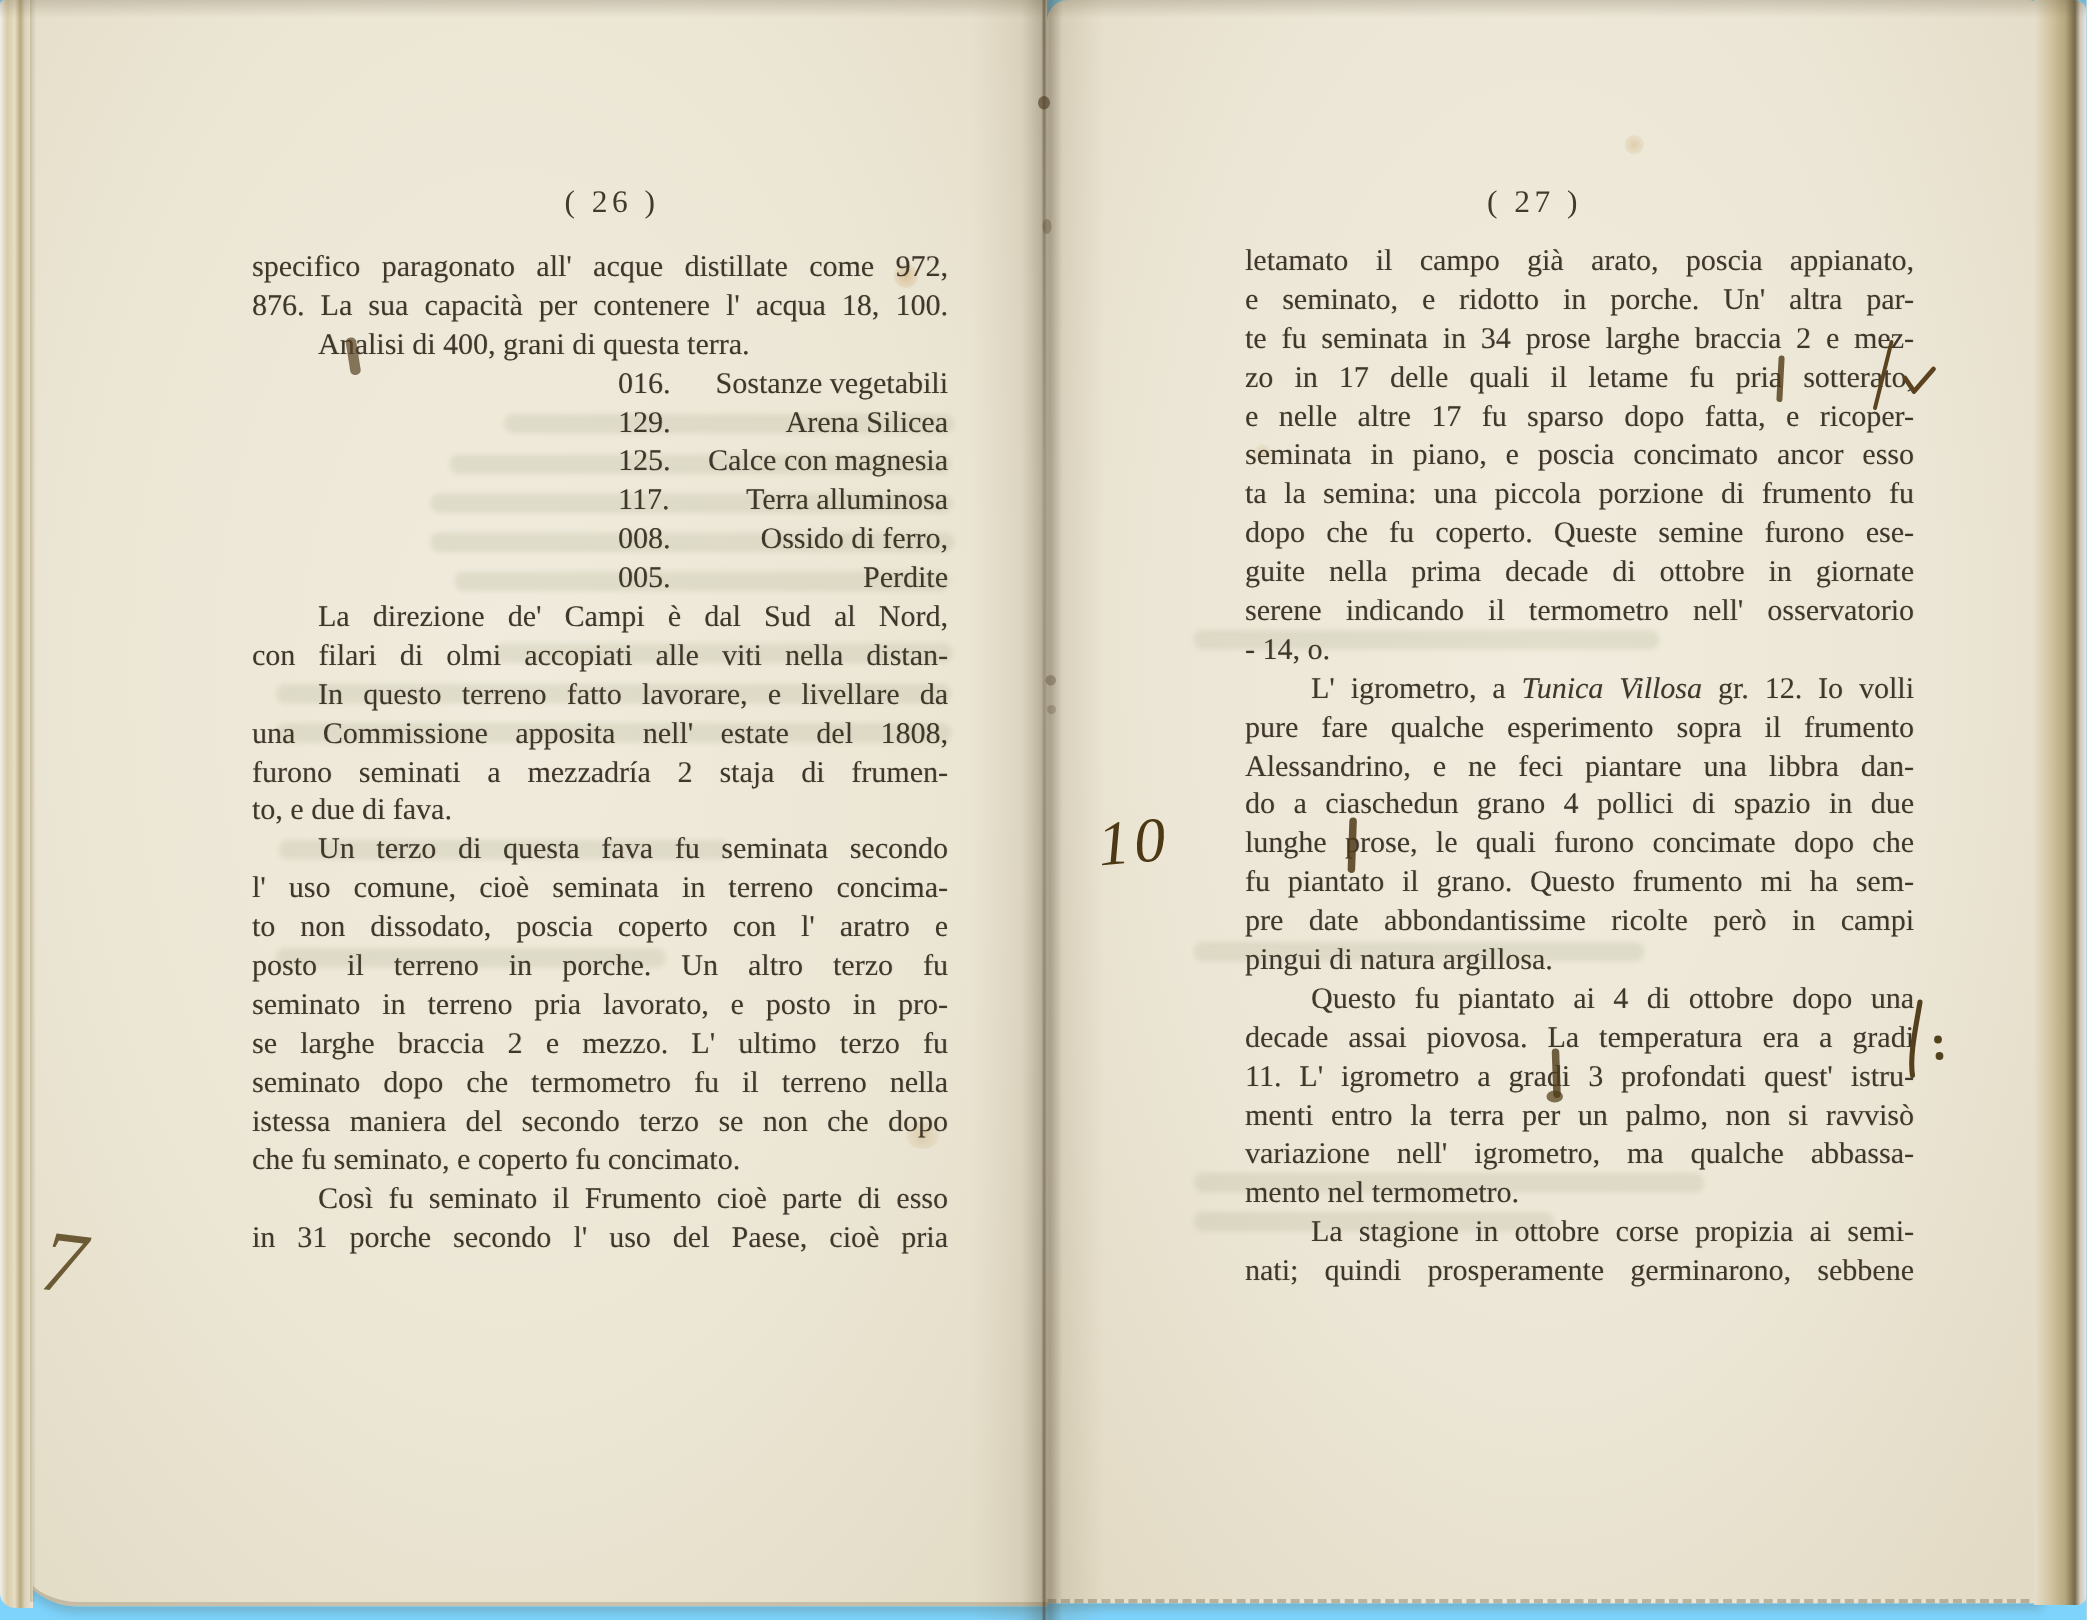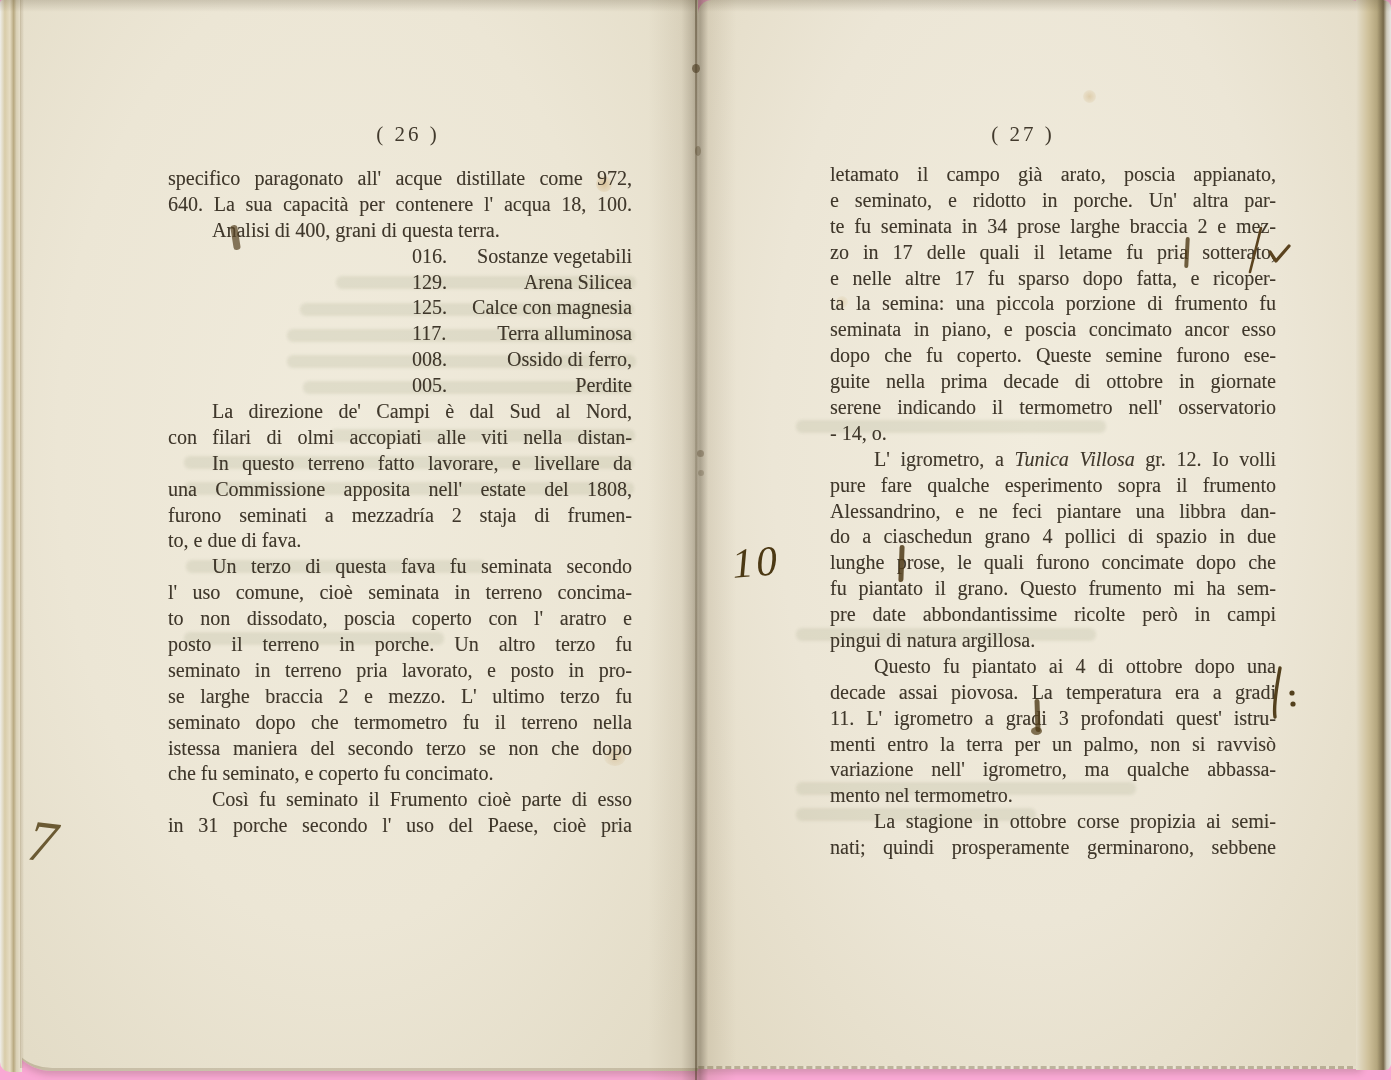--- a/index.html
+++ b/index.html
@@ -1,18 +1,18 @@
 <!DOCTYPE html>
 <html><head>
 <meta charset="utf-8">
 <style>
   html,body{margin:0;padding:0;background:#d8d7d3;}
   .scan{
     position:relative; width:1391px; height:1080px; overflow:hidden;
-    background:#f9a8d4;
+    background:#7dd3fc;
     font-family:"Liberation Serif", serif;
   }
   
   .page{position:absolute; top:0;}
   .page-left{
     left:6px; width:692px; height:1068px;
     background:radial-gradient(ellipse at 48% 42%, #f0ebdc 0%, #ece6d5 55%, #e3dcc7 92%);
     border-radius:4px 0 0 46px;
     border-bottom:3px solid rgba(115,98,62,.28);
     box-shadow:0 4px 6px rgba(60,50,30,.18);
@@ -133,21 +133,21 @@
   <div class="stain" style="left:604px; top:748px; width:22px; height:18px; background:radial-gradient(circle,#c4a066,rgba(196,160,102,0)); opacity:.35;"></div>
   <div class="stain" style="left:836px; top:296px; width:12px; height:12px; background:radial-gradient(circle,#cdb37e,rgba(205,179,126,0)); opacity:.35;"></div>
   <div class="speck" style="left:692px; top:64px; width:8px; height:9px;"></div>
   <div class="speck" style="left:695px; top:146px; width:6px; height:10px; opacity:.5;"></div>
   <div class="speck" style="left:697px; top:450px; width:7px; height:7px; opacity:.55;"></div>
   <div class="speck" style="left:698px; top:470px; width:6px; height:6px; opacity:.4;"></div>
 
   <div class="pagenum pagenum-left">( 26 )</div>
   <div class="textcol textcol-left">
       <div class="tline">specifico paragonato all' acque distillate come 972,</div>
-      <div class="tline">640. La sua capacità per contenere l' acqua 18, 100.</div>
+      <div class="tline">876. La sua capacità per contenere l' acqua 18, 100.</div>
       <div class="tline indent nojust">Analisi di 400, grani di questa terra.</div>
       <div class="tline trow"><span class="tlabel">Sostanze vegetabili</span><span class="tvalue">016.</span></div>
       <div class="tline trow"><span class="tlabel">Arena Silicea</span><span class="tvalue">129.</span></div>
       <div class="tline trow"><span class="tlabel">Calce con magnesia</span><span class="tvalue">125.</span></div>
       <div class="tline trow"><span class="tlabel">Terra alluminosa</span><span class="tvalue">117.</span></div>
       <div class="tline trow"><span class="tlabel">Ossido di ferro,</span><span class="tvalue">008.</span></div>
       <div class="tline trow"><span class="tlabel">Perdite</span><span class="tvalue">005.</span></div>
       <div class="tline indent">La direzione de' Campi è dal Sud al Nord,</div>
       <div class="tline">con filari di olmi accopiati alle viti nella distan-</div>
       <div class="tline indent">In questo terreno fatto lavorare, e livellare da</div>
@@ -167,22 +167,22 @@
       <div class="tline">in 31 porche secondo l' uso del Paese, cioè pria</div>
     </div>
 
   <div class="pagenum pagenum-right">( 27 )</div>
   <div class="textcol textcol-right">
       <div class="tline">letamato il campo già arato, poscia appianato,</div>
       <div class="tline">e seminato, e ridotto in porche. Un' altra par-</div>
       <div class="tline">te fu seminata in 34 prose larghe braccia 2 e mez-</div>
       <div class="tline">zo in 17 delle quali il letame fu pria sotterato,</div>
       <div class="tline">e nelle altre 17 fu sparso dopo fatta, e ricoper-</div>
+      <div class="tline">seminata in piano, e poscia concimato ancor esso</div>
       <div class="tline">ta la semina: una piccola porzione di frumento fu</div>
-      <div class="tline">seminata in piano, e poscia concimato ancor esso</div>
       <div class="tline">dopo che fu coperto. Queste semine furono ese-</div>
       <div class="tline">guite nella prima decade di ottobre in giornate</div>
       <div class="tline">serene indicando il termometro nell' osservatorio</div>
       <div class="tline nojust">- 14, o.</div>
       <div class="tline indent"><span>L' igrometro, a </span><span class="italic">Tunica Villosa</span><span> gr. 12. Io volli</span></div>
       <div class="tline">pure fare qualche esperimento sopra il frumento</div>
       <div class="tline">Alessandrino, e ne feci piantare una libbra dan-</div>
       <div class="tline">do a ciaschedun grano 4 pollici di spazio in due</div>
       <div class="tline">lunghe prose, le quali furono concimate dopo che</div>
       <div class="tline">fu piantato il grano. Questo frumento mi ha sem-</div>

